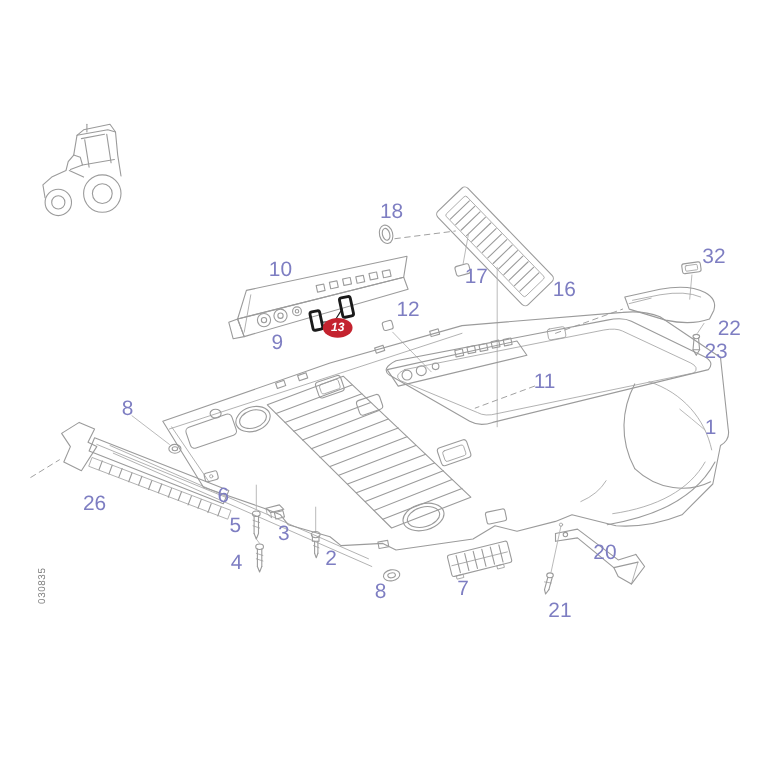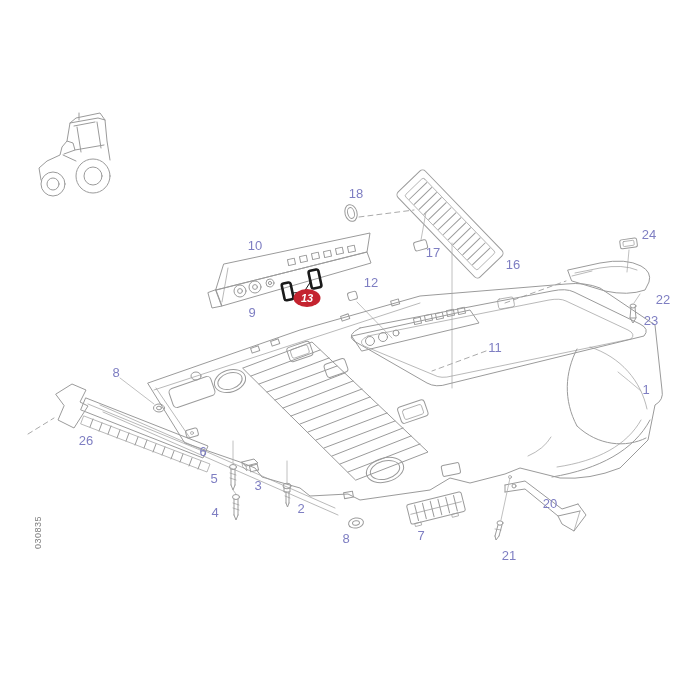--- a/index.html
+++ b/index.html
@@ -6,21 +6,21 @@
   body{width:700px;height:700px;font-family:"Liberation Sans", sans-serif;}
   .stage{position:relative;width:700px;height:700px;background:#fff;overflow:hidden;}
   svg.art{position:absolute;left:0;top:0;}
   svg.art *{fill:none;stroke:var(--line-color,#9b9b9b);stroke-width:1;stroke-linecap:round;stroke-linejoin:round;}
   svg.art .thin{stroke:#b0b0b0;stroke-width:.8;}
   svg.art .dash{stroke:#a0a0a0;stroke-width:.9;stroke-dasharray:5 4;}
   svg.art .dark{stroke:var(--clip-color,#1a1a1a);stroke-width:2.6;}
   svg.art .darkline{stroke:var(--clip-color,#1a1a1a);stroke-width:1;}
   svg.art .fine{stroke-width:.7;}
   .callout{position:absolute;transform:translate(-50%,-50%);color:var(--label-color,#7e7ec2);
-    font-size:13px;line-height:1;cursor:pointer;user-select:none;}
+    font-size:19px;line-height:1;cursor:pointer;user-select:none;}
   .callout.highlighted{background:var(--highlight-bg,#c4232f);color:var(--highlight-fg,#fff);
     font-weight:bold;font-size:11px;width:27px;height:18px;border-radius:50%;
     display:flex;align-items:center;justify-content:center;font-style:italic;}
   .code-label{position:absolute;left:33px;top:549px;transform:rotate(-90deg);
     transform-origin:0 0;font-size:9px;color:#7d7d7d;letter-spacing:.5px;}
 </style>
 </head>
 <body>
 
 <div class="stage">
@@ -343,18 +343,18 @@
       <span class="callout" style="left: 495px; top: 347px;">11</span>
       <span class="callout" style="left: 371px; top: 282px;">12</span>
       <span class="callout highlighted" style="left: 307px; top: 298px;">13</span>
       <span class="callout" style="left: 513px; top: 264px; text-align: right;">16</span>
       <span class="callout" style="left: 433px; top: 252px;">17</span>
       <span class="callout" style="left: 356px; top: 193px;">18</span>
       <span class="callout" style="left: 550px; top: 503px;">20</span>
       <span class="callout" style="left: 509px; top: 545px; margin-top: 10px;">21</span>
       <span class="callout" style="left: 663px; top: 287px; margin-top: 12px;">22</span>
       <span class="callout" style="left: 651px; top: 320px;">23</span>
-      <span class="callout" style="left: 649px; top: 234px;">24</span>
-      <span class="callout" style="left: 86px; top: 440px;">26</span>
+      <span class="callout" style="left: 649px; top: 234px;">32</span>
+      <span class="callout" style="left: 86px; top: 458px;">26</span>
     </div>
 
   <div class="code-label">030835</div>
 </div>
 
 </body></html>

